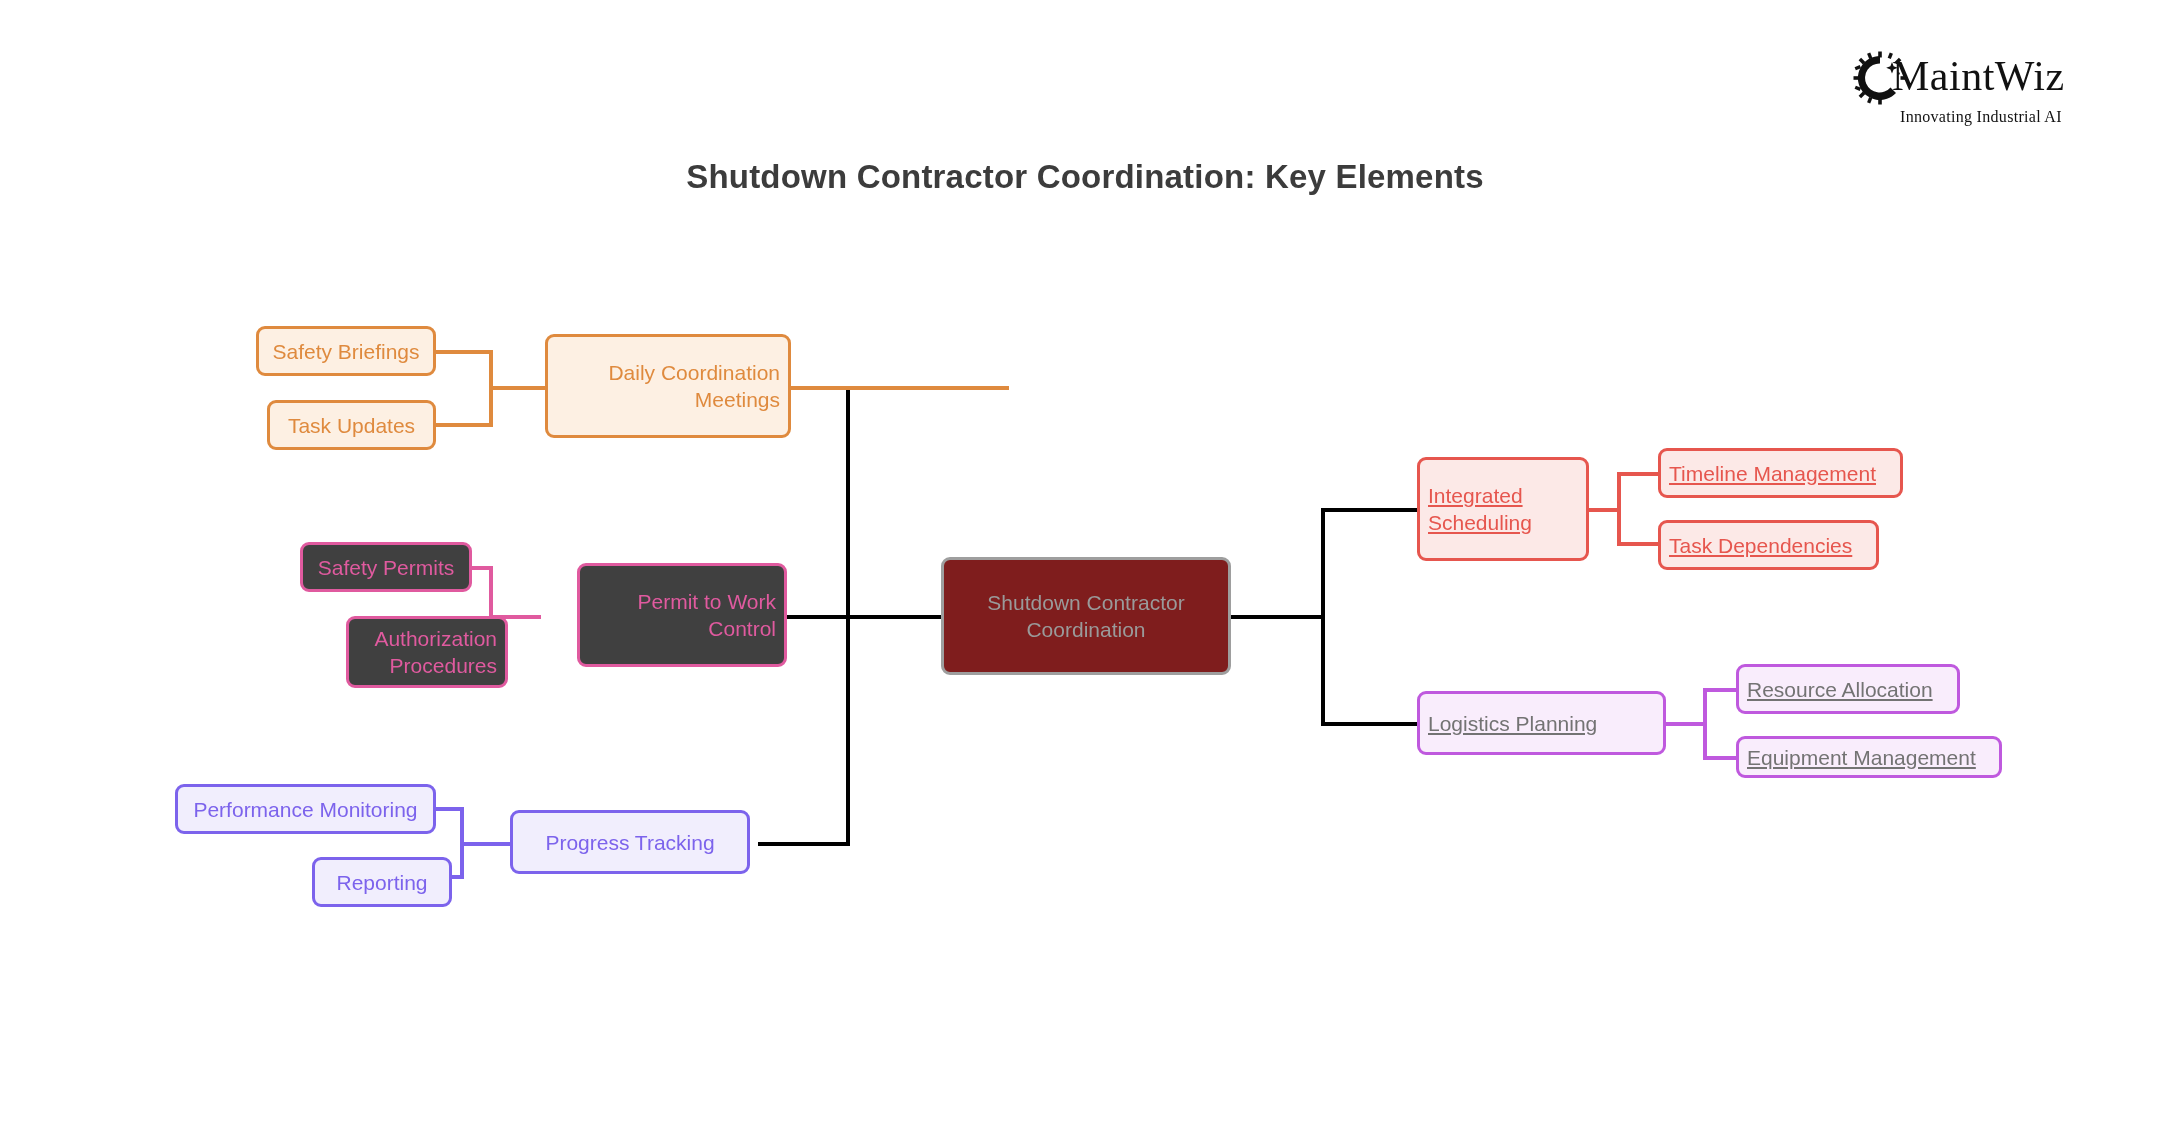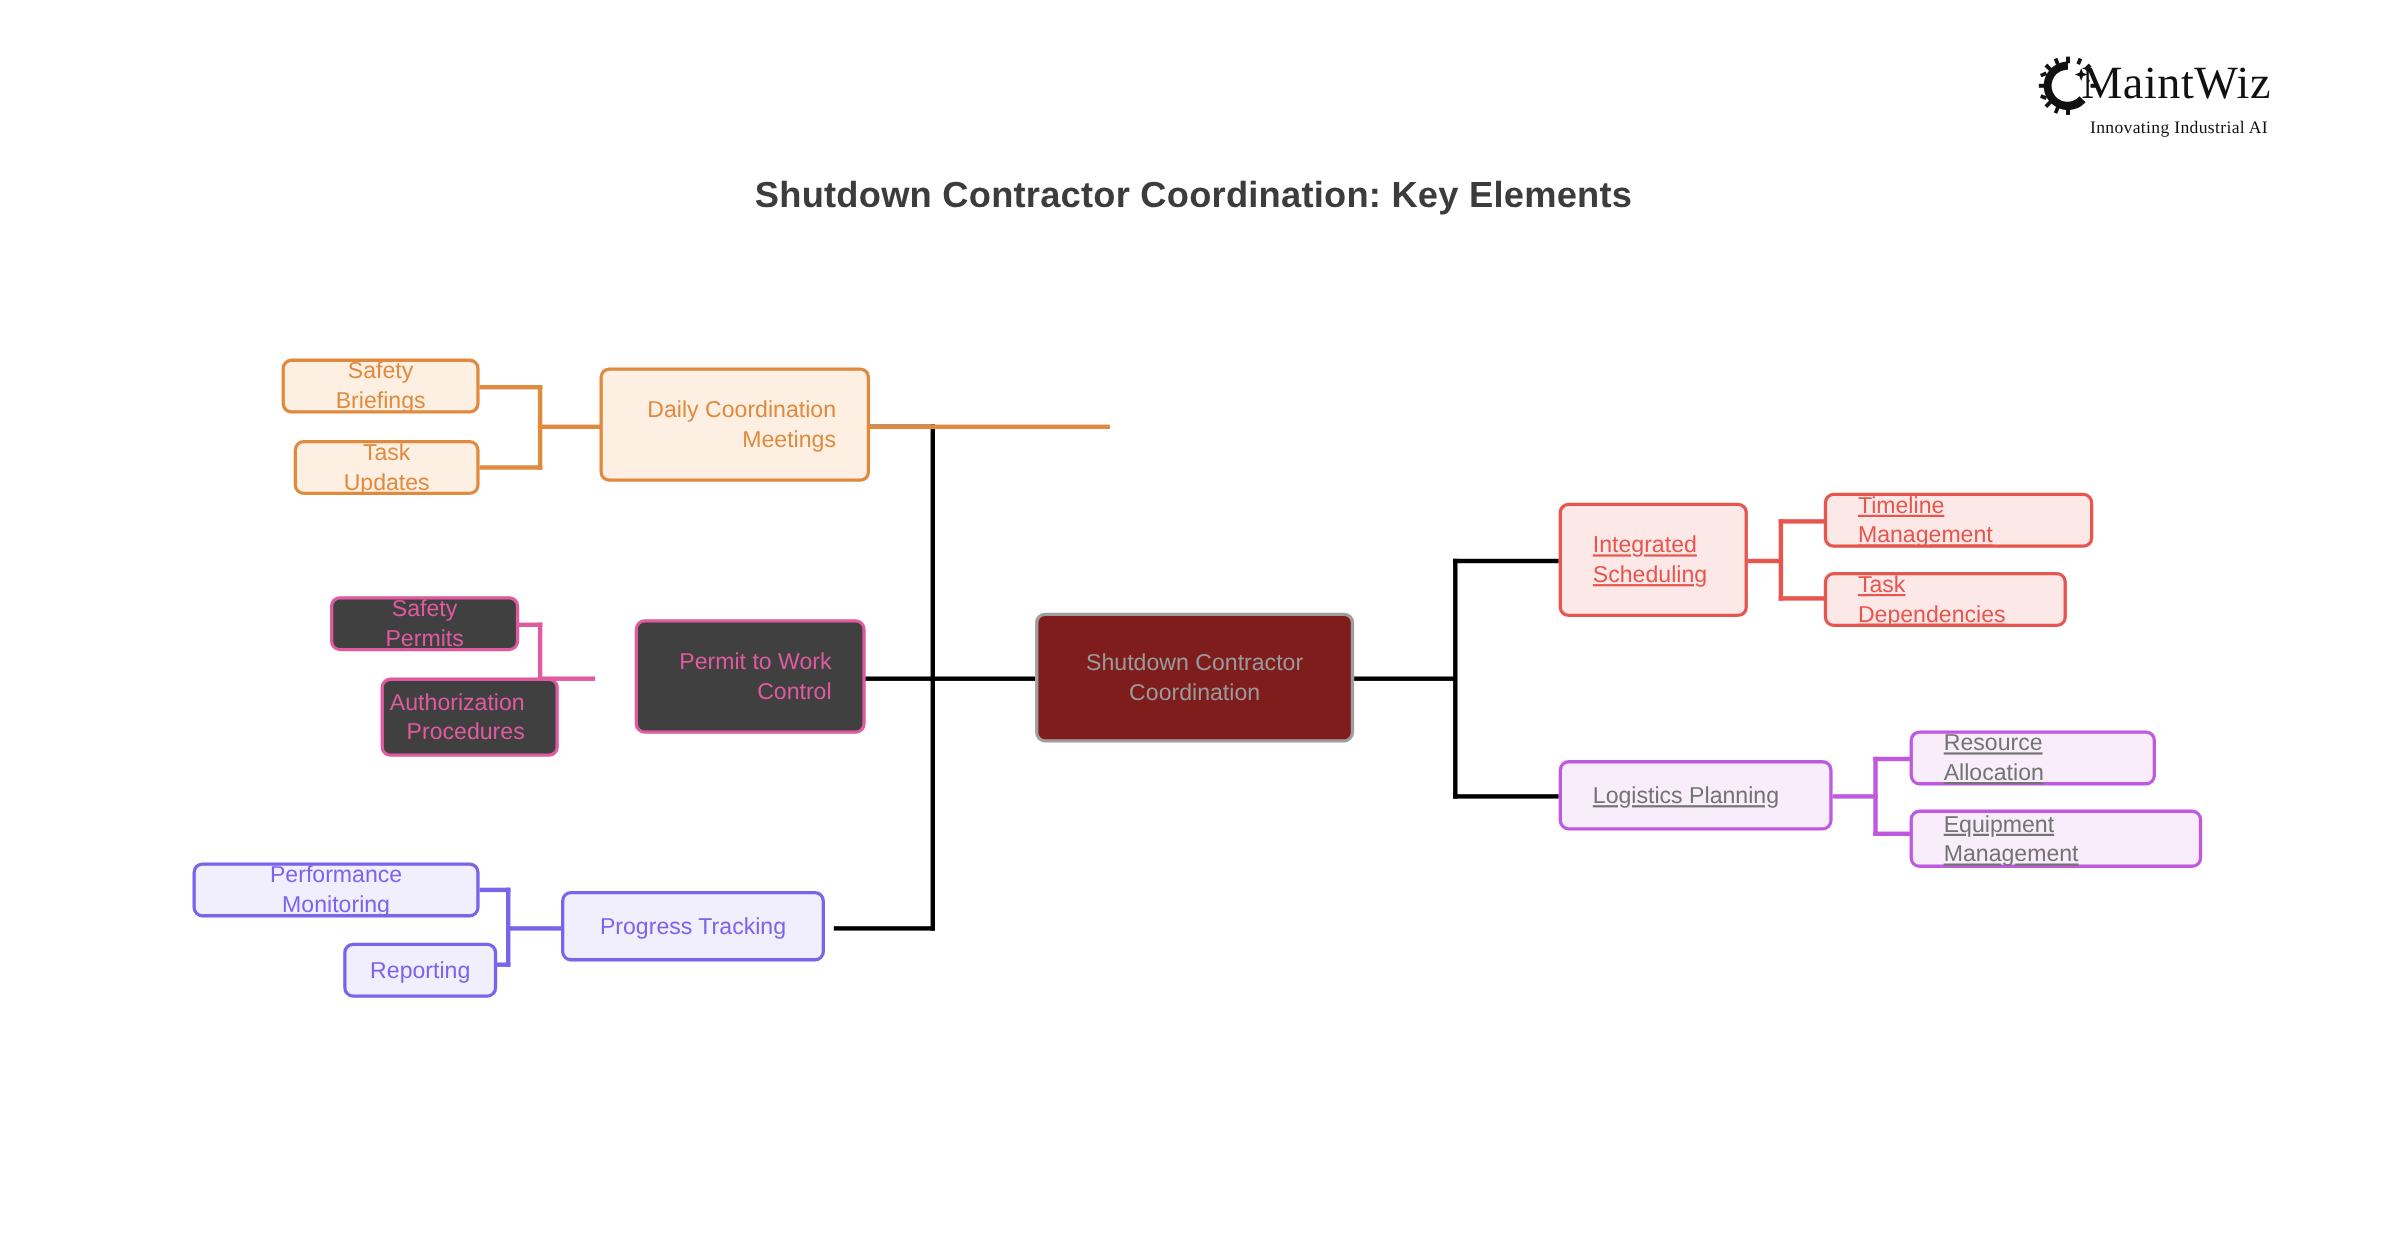--- a/index.html
+++ b/index.html
@@ -72,21 +72,21 @@
   .node {
     position: absolute;
     box-sizing: border-box;
     border-style: solid;
     border-width: 3px;
     border-radius: 9px;
     display: flex;
     align-items: center;
     font-size: 21px;
     line-height: 27px;
-    padding: 0 28px;
+    padding: 0 8px;
   }
   .node.center-text { justify-content: center; text-align: center; }
   .node.right-text  { justify-content: flex-end; text-align: right; margin-left: 36px; }
   .node.left-text   { justify-content: flex-start; text-align: left; text-decoration: underline; }
 
   .n-root   { border-color: #9e9e9e; background: #7f1d1d; color: #9a9a9a; }
   .n-orange { border-color: #df8a3e; background: #fdf0e3; color: #df8a3e; }
   .n-pink   { border-color: #e05a9f; background: #404040; color: #e05a9f; }
   .n-purple { border-color: #7c63ec; background: #f1eefd; color: #7c63ec; }
   .n-red    { border-color: #e6564e; background: #fce9e7; color: #e6564e; }
@@ -191,15 +191,15 @@
   <div class="node n-purple center-text" style="left:510px; top:810px; width:240px; height:64px;">Progress Tracking</div>
   <div class="node n-purple center-text" style="left:175px; top:784px; width:261px; height:50px;">Performance Monitoring</div>
   <div class="node n-purple center-text" style="left:312px; top:857px; width:140px; height:50px;text-align:center;">Reporting</div>
 
   <div class="node n-red left-text" style="left:1417px; top:457px; width:172px; height:104px;">Integrated Scheduling</div>
   <div class="node n-red left-text" style="left:1658px; top:448px; width:245px; height:50px;">Timeline Management</div>
   <div class="node n-red left-text" style="left:1658px; top:520px; width:221px; height:50px;">Task Dependencies</div>
 
   <div class="node n-violet left-text" style="left:1417px; top:691px; width:249px; height:64px;">Logistics Planning</div>
   <div class="node n-violet left-text" style="left:1736px; top:664px; width:224px; height:50px;">Resource Allocation</div>
-  <div class="node n-violet left-text" style="left:1736px; top:736px; width:266px; height:53px;">Equipment Management</div>
+  <div class="node n-violet left-text" style="left:1736px; top:736px; width:266px; height:42px;">Equipment Management</div>
 
 </div>
 
 </body></html>

